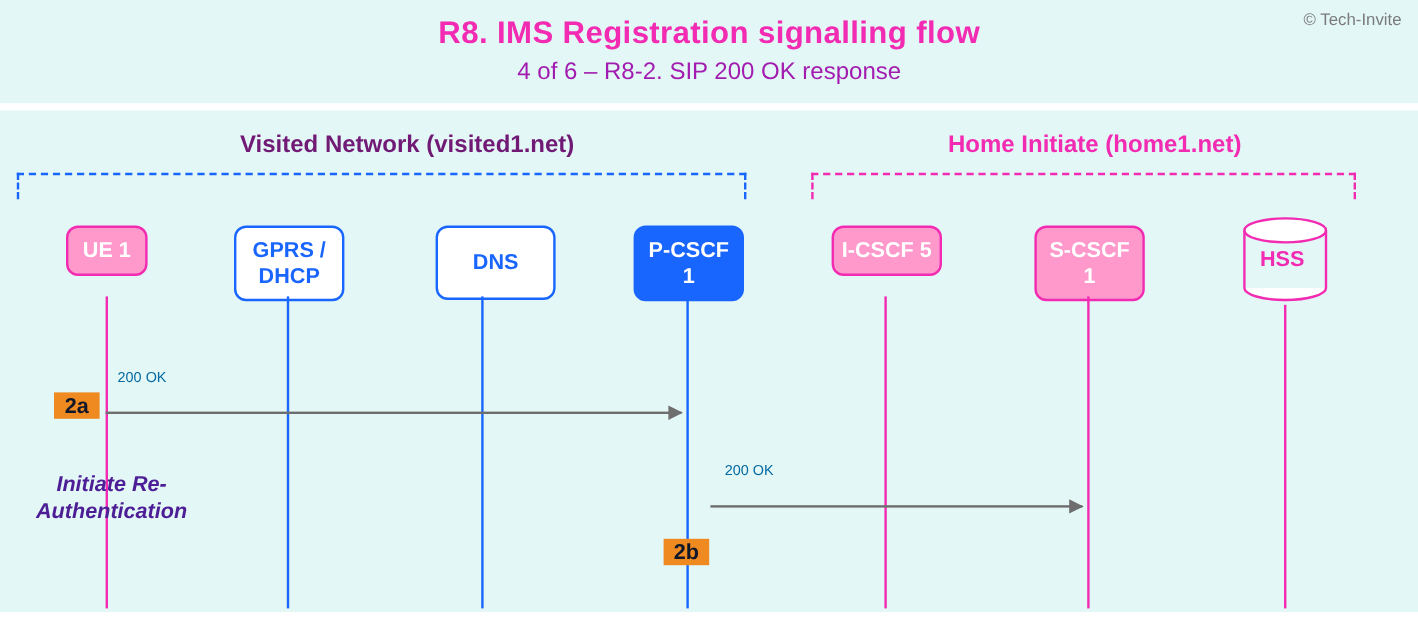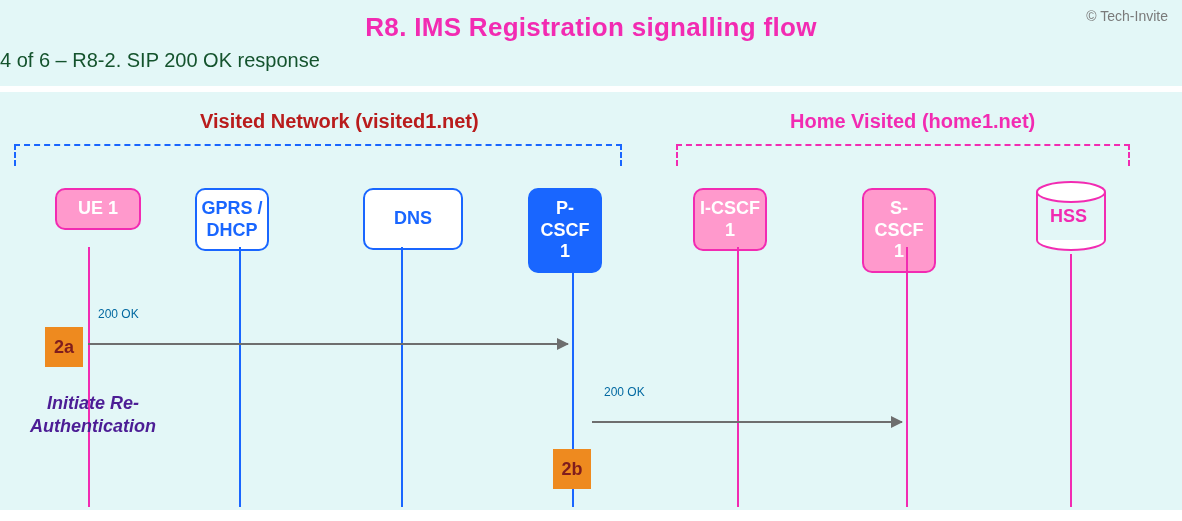--- a/index.html
+++ b/index.html
@@ -28,56 +28,56 @@
     font-size: 14px;
   }
   .title {
     text-align: center;
     color: #f22bb2;
     font-size: 26px;
     font-weight: bold;
     letter-spacing: 0.3px;
   }
   .subtitle {
-    text-align: left;
-    color: #14532d;
+    text-align: center;
+    color: #a21caf;
     font-size: 20px;
     margin-top: 6px;
   }
   .diagram {
     width: 100%;
     height: 418px;
     background: #e3f7f7;
     position: relative;
     margin-top: 6px;
   }
   .net-label {
     position: absolute;
     top: 18px;
     font-size: 20px;
     font-weight: bold;
   }
-  .visited { color: #b91c1c; left: 200px; }
+  .visited { color: #701a75; left: 200px; }
   .home    { color: #f22bb2; left: 790px; }
 
   .bracket {
     position: absolute;
     top: 52px;
     height: 22px;
     border-top: 2px dashed;
     border-left: 2px dashed;
     border-right: 2px dashed;
   }
   .bracket.visited-b { left: 14px; width: 608px; border-color: #1966ff; }
   .bracket.home-b    { left: 676px; width: 454px; border-color: #f22bb2; }
 
   .node-box {
     position: absolute;
     top: 96px;
-    width: 74px;
+    width: 92px;
     border: 2px solid;
     border-radius: 10px;
     font-size: 18px;
     font-weight: bold;
     text-align: center;
     padding: 8px 4px;
     line-height: 1.2;
   }
   .node-pink  { background: #ff99cc; border-color: #f22bb2; color: #ffffff; }
   .node-white-blue { background: #ffffff; border-color: #1966ff; color: #1966ff; }
@@ -105,25 +105,25 @@
     top: 155px;
     width: 2px;
     height: 260px;
   }
   .ll-pink { background: #f22bb2; }
   .ll-blue { background: #1966ff; }
 
   .step-box {
     position: absolute;
     background: #ee8a1f;
-    color: #7f1d1d;
+    color: #0f172a;
     font-size: 18px;
     font-weight: bold;
     width: 38px;
-    height: 40px;
+    height: 22px;
     display: flex;
     align-items: center;
     justify-content: center;
   }
 
   .msg-label {
     position: absolute;
     color: #0369a1;
     font-size: 12px;
     font-weight: normal;
@@ -161,30 +161,30 @@
 
   <div class="header">
     <div class="copyright">© Tech-Invite</div>
     <div class="title">R8. IMS Registration signalling flow</div>
     <div class="subtitle">4 of 6 – R8-2. SIP 200 OK response</div>
   </div>
 
   <div class="diagram">
 
     <div class="net-label visited">Visited Network (visited1.net)</div>
-    <div class="net-label home">Home Visited (home1.net)</div>
+    <div class="net-label home">Home Initiate (home1.net)</div>
 
     <div class="bracket visited-b"></div>
     <div class="bracket home-b"></div>
 
-    <div class="node-box node-pink" style="left:55px; width:86px;">UE 1</div>
+    <div class="node-box node-pink" style="left:55px; width:68px;">UE 1</div>
     <div class="node-box node-white-blue" style="left:195px;">GPRS / DHCP</div>
     <div class="node-box node-white-blue" style="left:363px; padding-top:18px; padding-bottom:18px; width:100px;">DNS</div>
     <div class="node-box node-blue" style="left:528px;">P-CSCF 1</div>
-    <div class="node-box node-pink" style="left:693px;">I-CSCF 1</div>
+    <div class="node-box node-pink" style="left:693px;">I-CSCF 5</div>
     <div class="node-box node-pink" style="left:862px;">S-CSCF 1</div>
 
     <div class="db">
       <svg viewBox="0 0 74 74">
         <ellipse cx="37" cy="12" rx="34" ry="10" fill="#ffffff" stroke="#f22bb2" stroke-width="2"></ellipse>
         <path d="M3 12 L3 60" fill="none" stroke="#f22bb2" stroke-width="2"></path>
         <path d="M71 12 L71 60" fill="none" stroke="#f22bb2" stroke-width="2"></path>
         <path d="M3 60 A34 10 0 0 0 71 60" fill="#ffffff" stroke="#f22bb2" stroke-width="2"></path>
       </svg>
     </div>

